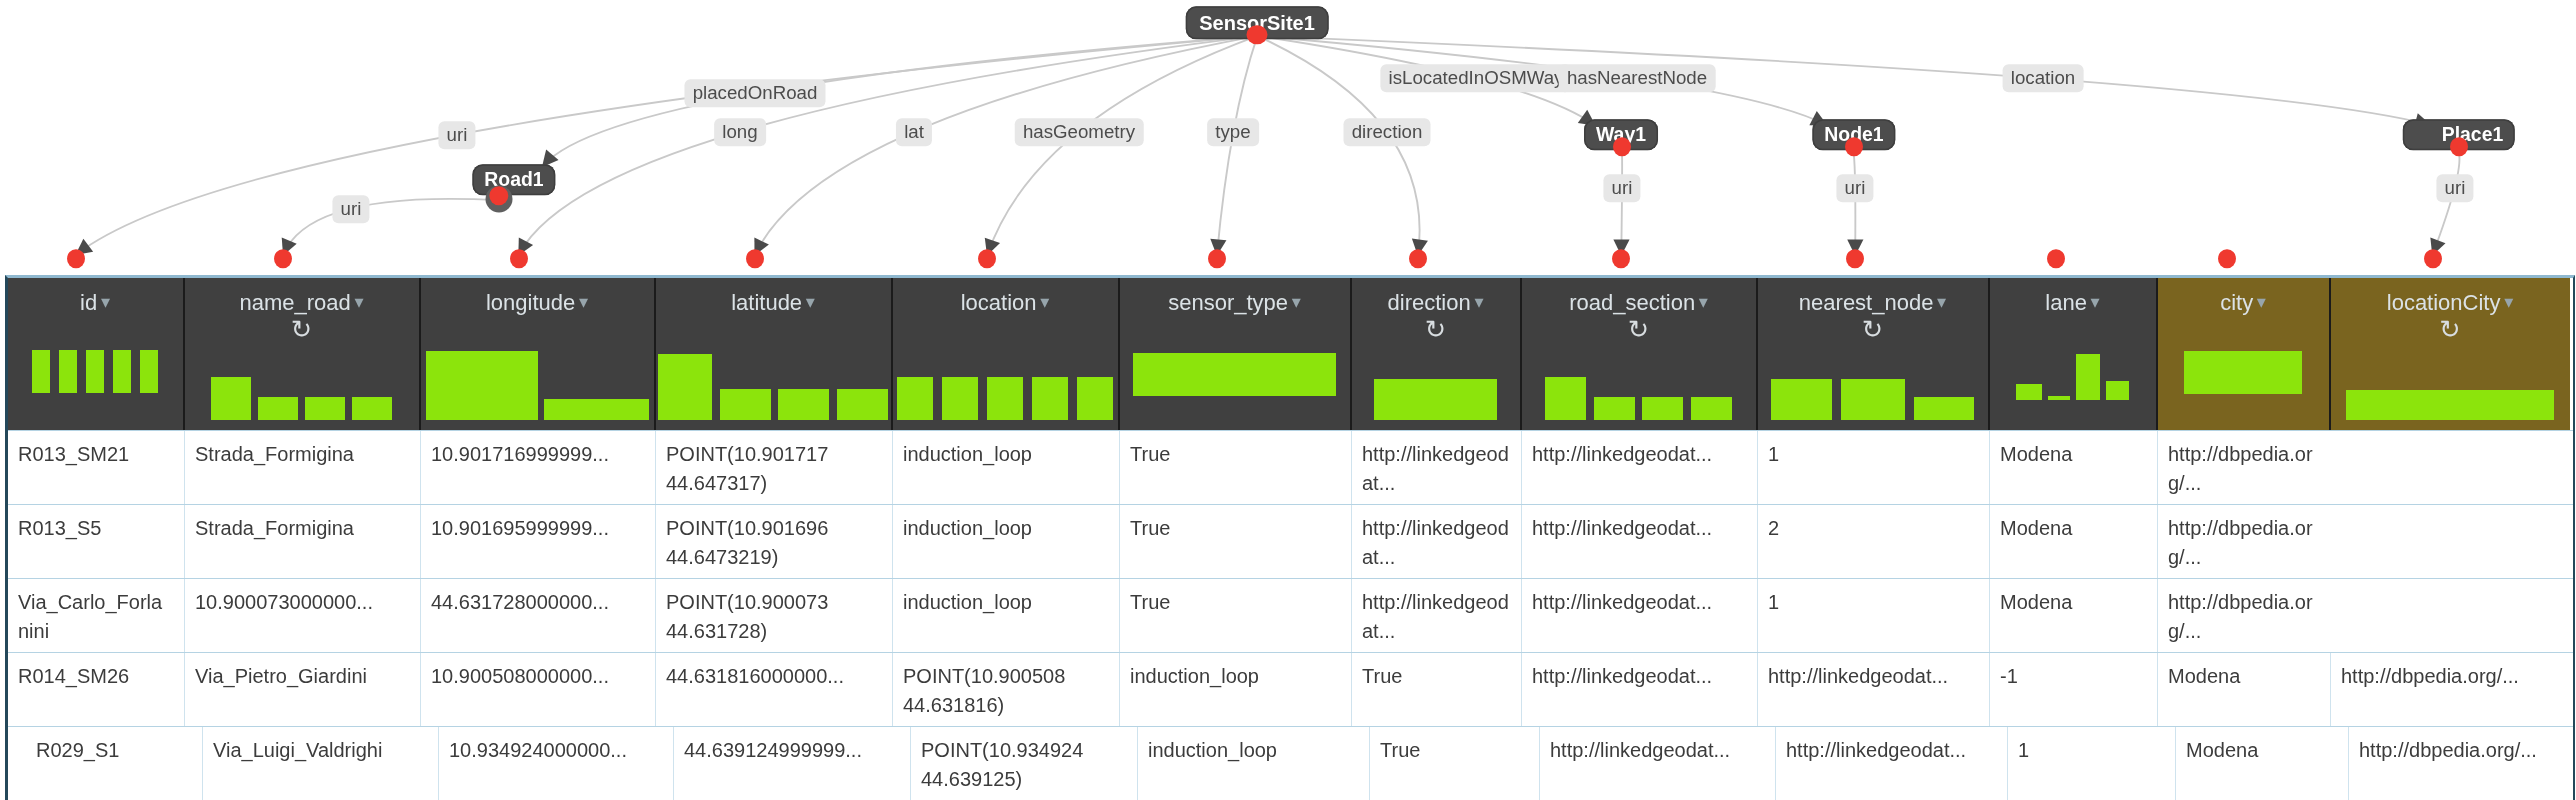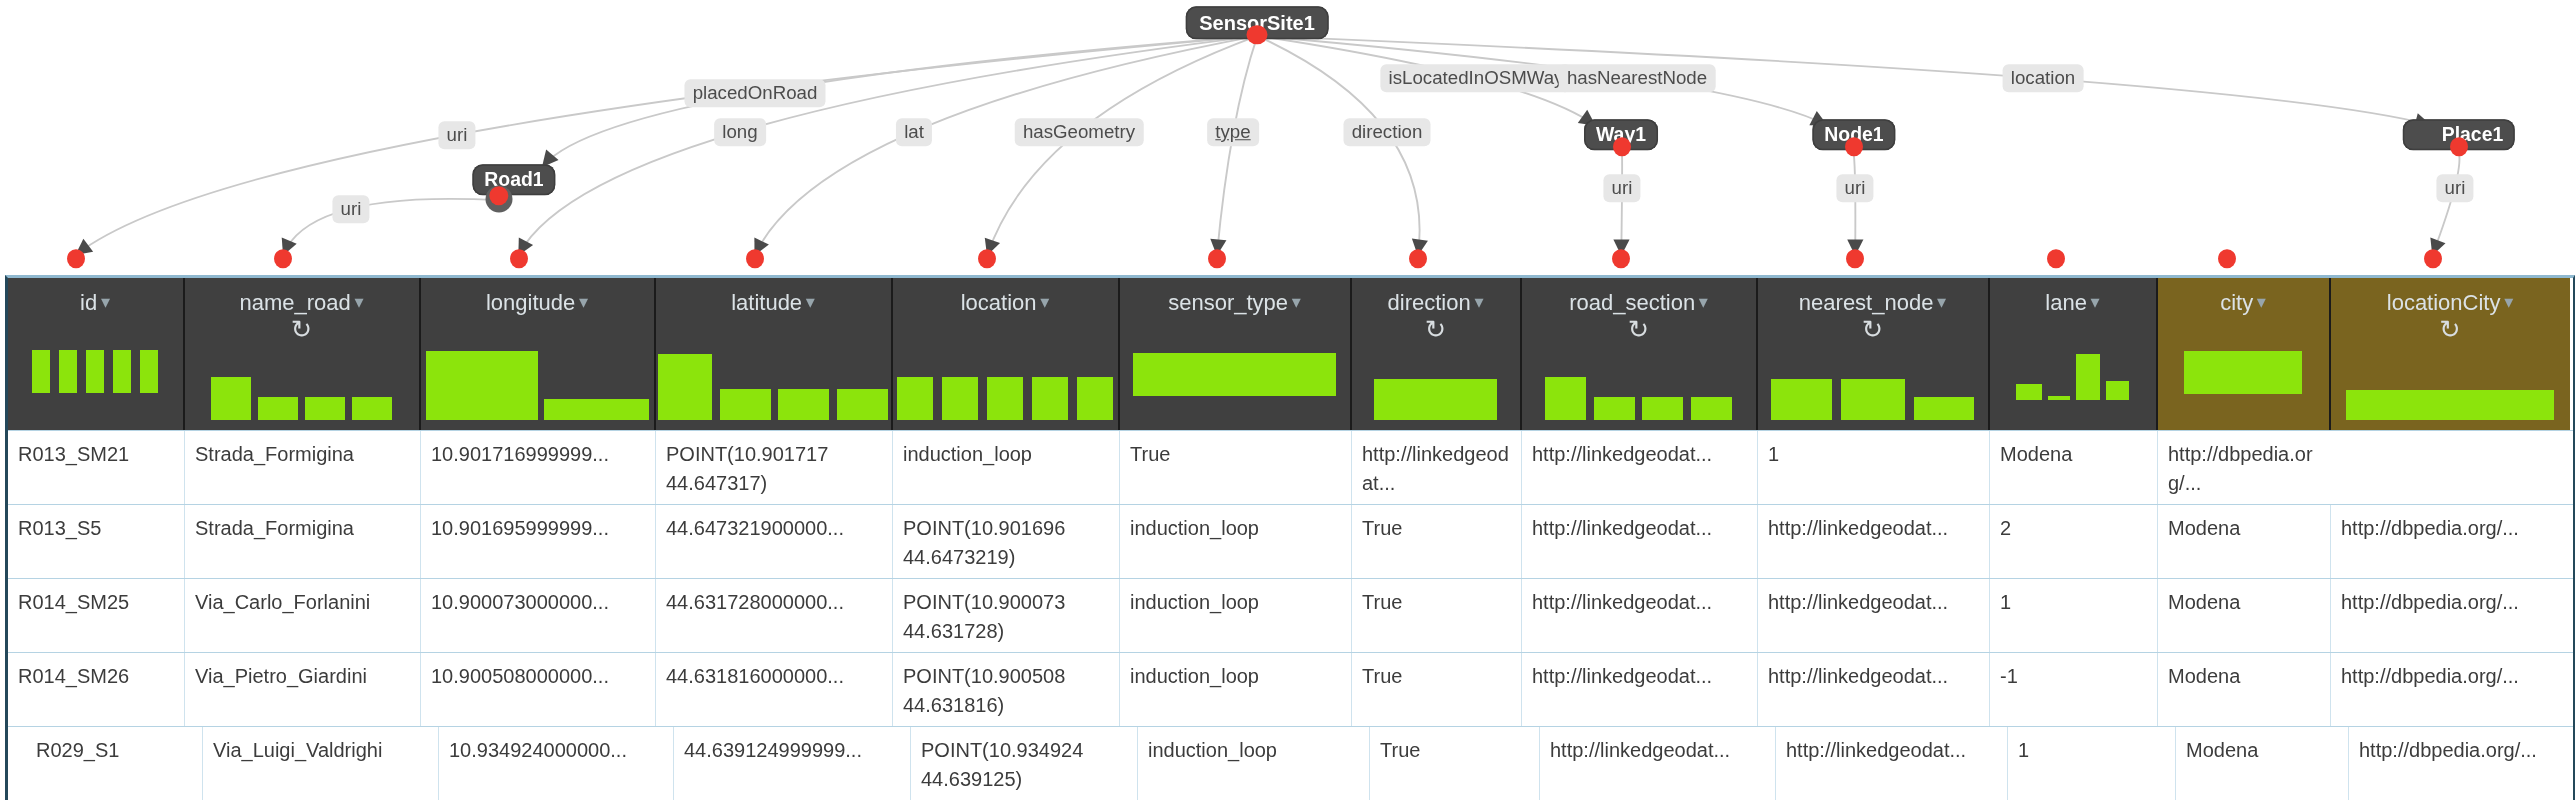--- a/index.html
+++ b/index.html
@@ -77,21 +77,21 @@
           <path d="M3290,205 Q3295.5,231.5 3255,340" fill="none" stroke="#c9c9c9" stroke-width="2.5" marker-end="url(#arrow)"></path>
         </g>
     </svg>
     <div id="graph-html">
         <div class="elabel" style="left: 457px; top: 135px;">uri</div>
         <div class="elabel" style="left: 755px; top: 93px;">placedOnRoad</div>
         <div class="elabel" style="left: 351px; top: 209px;">uri</div>
         <div class="elabel" style="left: 740px; top: 132px;">long</div>
         <div class="elabel" style="left: 914px; top: 132px;">lat</div>
         <div class="elabel" style="left: 1079px; top: 132px;">hasGeometry</div>
-        <div class="elabel" style="left: 1233px; top: 132px; text-decoration: underline;">type</div>
+        <div class="elabel" style="left: 1233px; top: 132px;">type</div>
         <div class="elabel" style="left: 1387px; top: 132px;">direction</div>
         <div class="elabel" style="left: 1476px; top: 78px;">isLocatedInOSMWay</div>
         <div class="elabel" style="left: 1637px; top: 78px;">hasNearestNode</div>
         <div class="elabel" style="left: 2043px; top: 78px;">location</div>
         <div class="elabel" style="left: 1622px; top: 188px;">uri</div>
         <div class="elabel" style="left: 1855px; top: 188px;">uri</div>
         <div class="elabel" style="left: 2455px; top: 188px;">uri</div>
         <div class="gnode root" style="left: 1257px; top: 23px;">SensorSite1</div>
         <div class="gnode" style="left: 514px; top: 180px;">Road1</div>
         <div class="gnode" style="left: 1621px; top: 135px;">Way1</div>
@@ -268,32 +268,30 @@
           <div class="bcell">http://linkedgeodat...</div>
           <div class="bcell">http://linkedgeodat...</div>
           <div class="bcell">1</div>
           <div class="bcell">Modena</div>
           <div class="bcell">http://dbpedia.org/...</div>
         </div>
         <div class="brow" style="grid-template-columns: 177px 236px 235px 237px 227px 232px 170px 236px 232px 168px 173px 239px;">
           <div class="bcell">R013_S5</div>
           <div class="bcell">Strada_Formigina</div>
           <div class="bcell">10.901695999999...</div>
-          <div class="bcell">44.647321900000...</div>
           <div class="bcell">POINT(10.901696 44.6473219)</div>
           <div class="bcell">induction_loop</div>
           <div class="bcell">True</div>
           <div class="bcell">http://linkedgeodat...</div>
           <div class="bcell">http://linkedgeodat...</div>
           <div class="bcell">2</div>
           <div class="bcell">Modena</div>
           <div class="bcell">http://dbpedia.org/...</div>
         </div>
         <div class="brow" style="grid-template-columns: 177px 236px 235px 237px 227px 232px 170px 236px 232px 168px 173px 239px;">
-          <div class="bcell">R014_SM25</div>
           <div class="bcell">Via_Carlo_Forlanini</div>
           <div class="bcell">10.900073000000...</div>
           <div class="bcell">44.631728000000...</div>
           <div class="bcell">POINT(10.900073 44.631728)</div>
           <div class="bcell">induction_loop</div>
           <div class="bcell">True</div>
           <div class="bcell">http://linkedgeodat...</div>
           <div class="bcell">http://linkedgeodat...</div>
           <div class="bcell">1</div>
           <div class="bcell">Modena</div>

